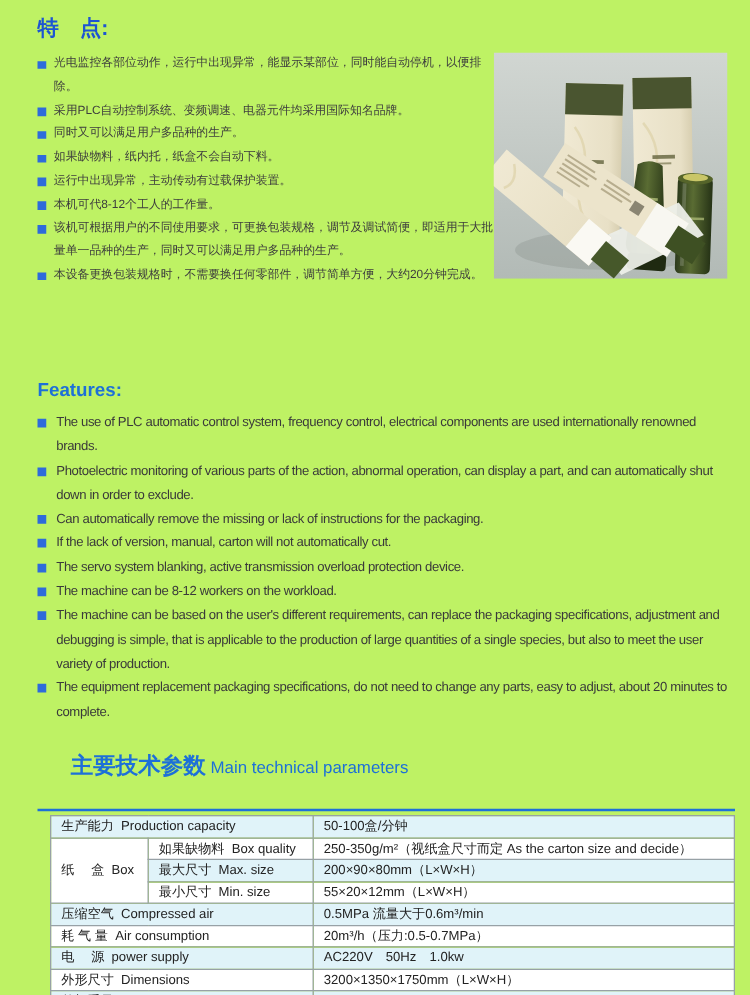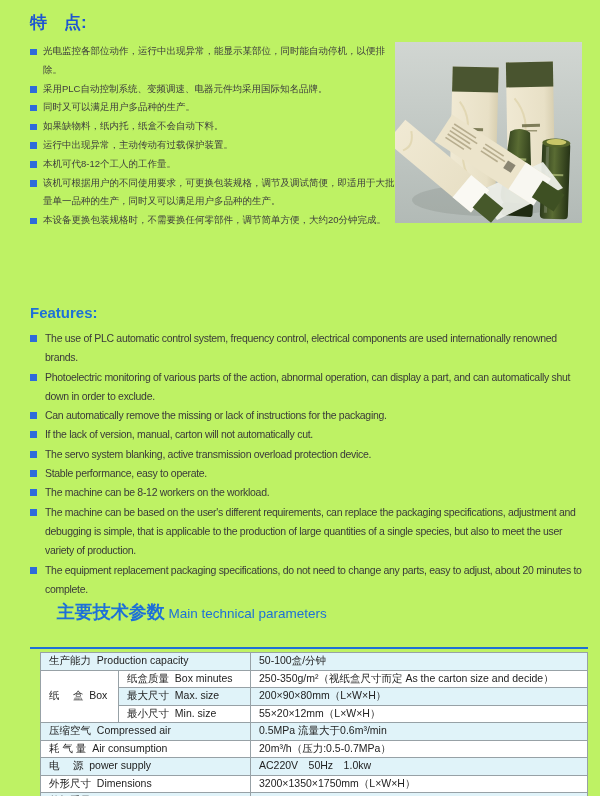--- a/index.html
+++ b/index.html
@@ -187,24 +187,20 @@
         <li>
           <span class="sq"></span>
           <span>If the lack of version, manual, carton will not automatically cut.</span>
         </li>
 
         <li>
           <span class="sq"></span>
           <span>The servo system blanking, active transmission overload protection device.</span>
         </li>
 
-        <li>
-          <span class="sq"></span>
-          <span>Stable performance, easy to operate.</span>
-        </li>
 
         <li>
           <span class="sq"></span>
           <span>The machine can be 8-12 workers on the workload.</span>
         </li>
 
         <li>
           <span class="sq"></span>
           <span>The machine can be based on the user's different requirements, can replace the packaging specifications, adjustment and debugging is simple, that is applicable to the production of large quantities of a single species, but also to meet the user variety of production.</span>
         </li>
@@ -227,21 +223,21 @@
           <col style="width:132px">
           <col>
         </colgroup>
       <tbody>
         <tr class="alt">
           <td colspan="2">生产能力  Production capacity</td>
           <td>50-100盒/分钟</td>
         </tr>
         <tr>
           <td rowspan="3" class="group">纸　 盒  Box</td>
-          <td>纸盒质量  Box minutes</td>
+          <td>如果缺物料  Box quality</td>
           <td>250-350g/m²（视纸盒尺寸而定 As the carton size and decide）</td>
         </tr>
         <tr class="alt">
           <td>最大尺寸  Max. size</td>
           <td>200×90×80mm（L×W×H）</td>
         </tr>
         <tr>
           <td>最小尺寸  Min. size</td>
           <td>55×20×12mm（L×W×H）</td>
         </tr>

